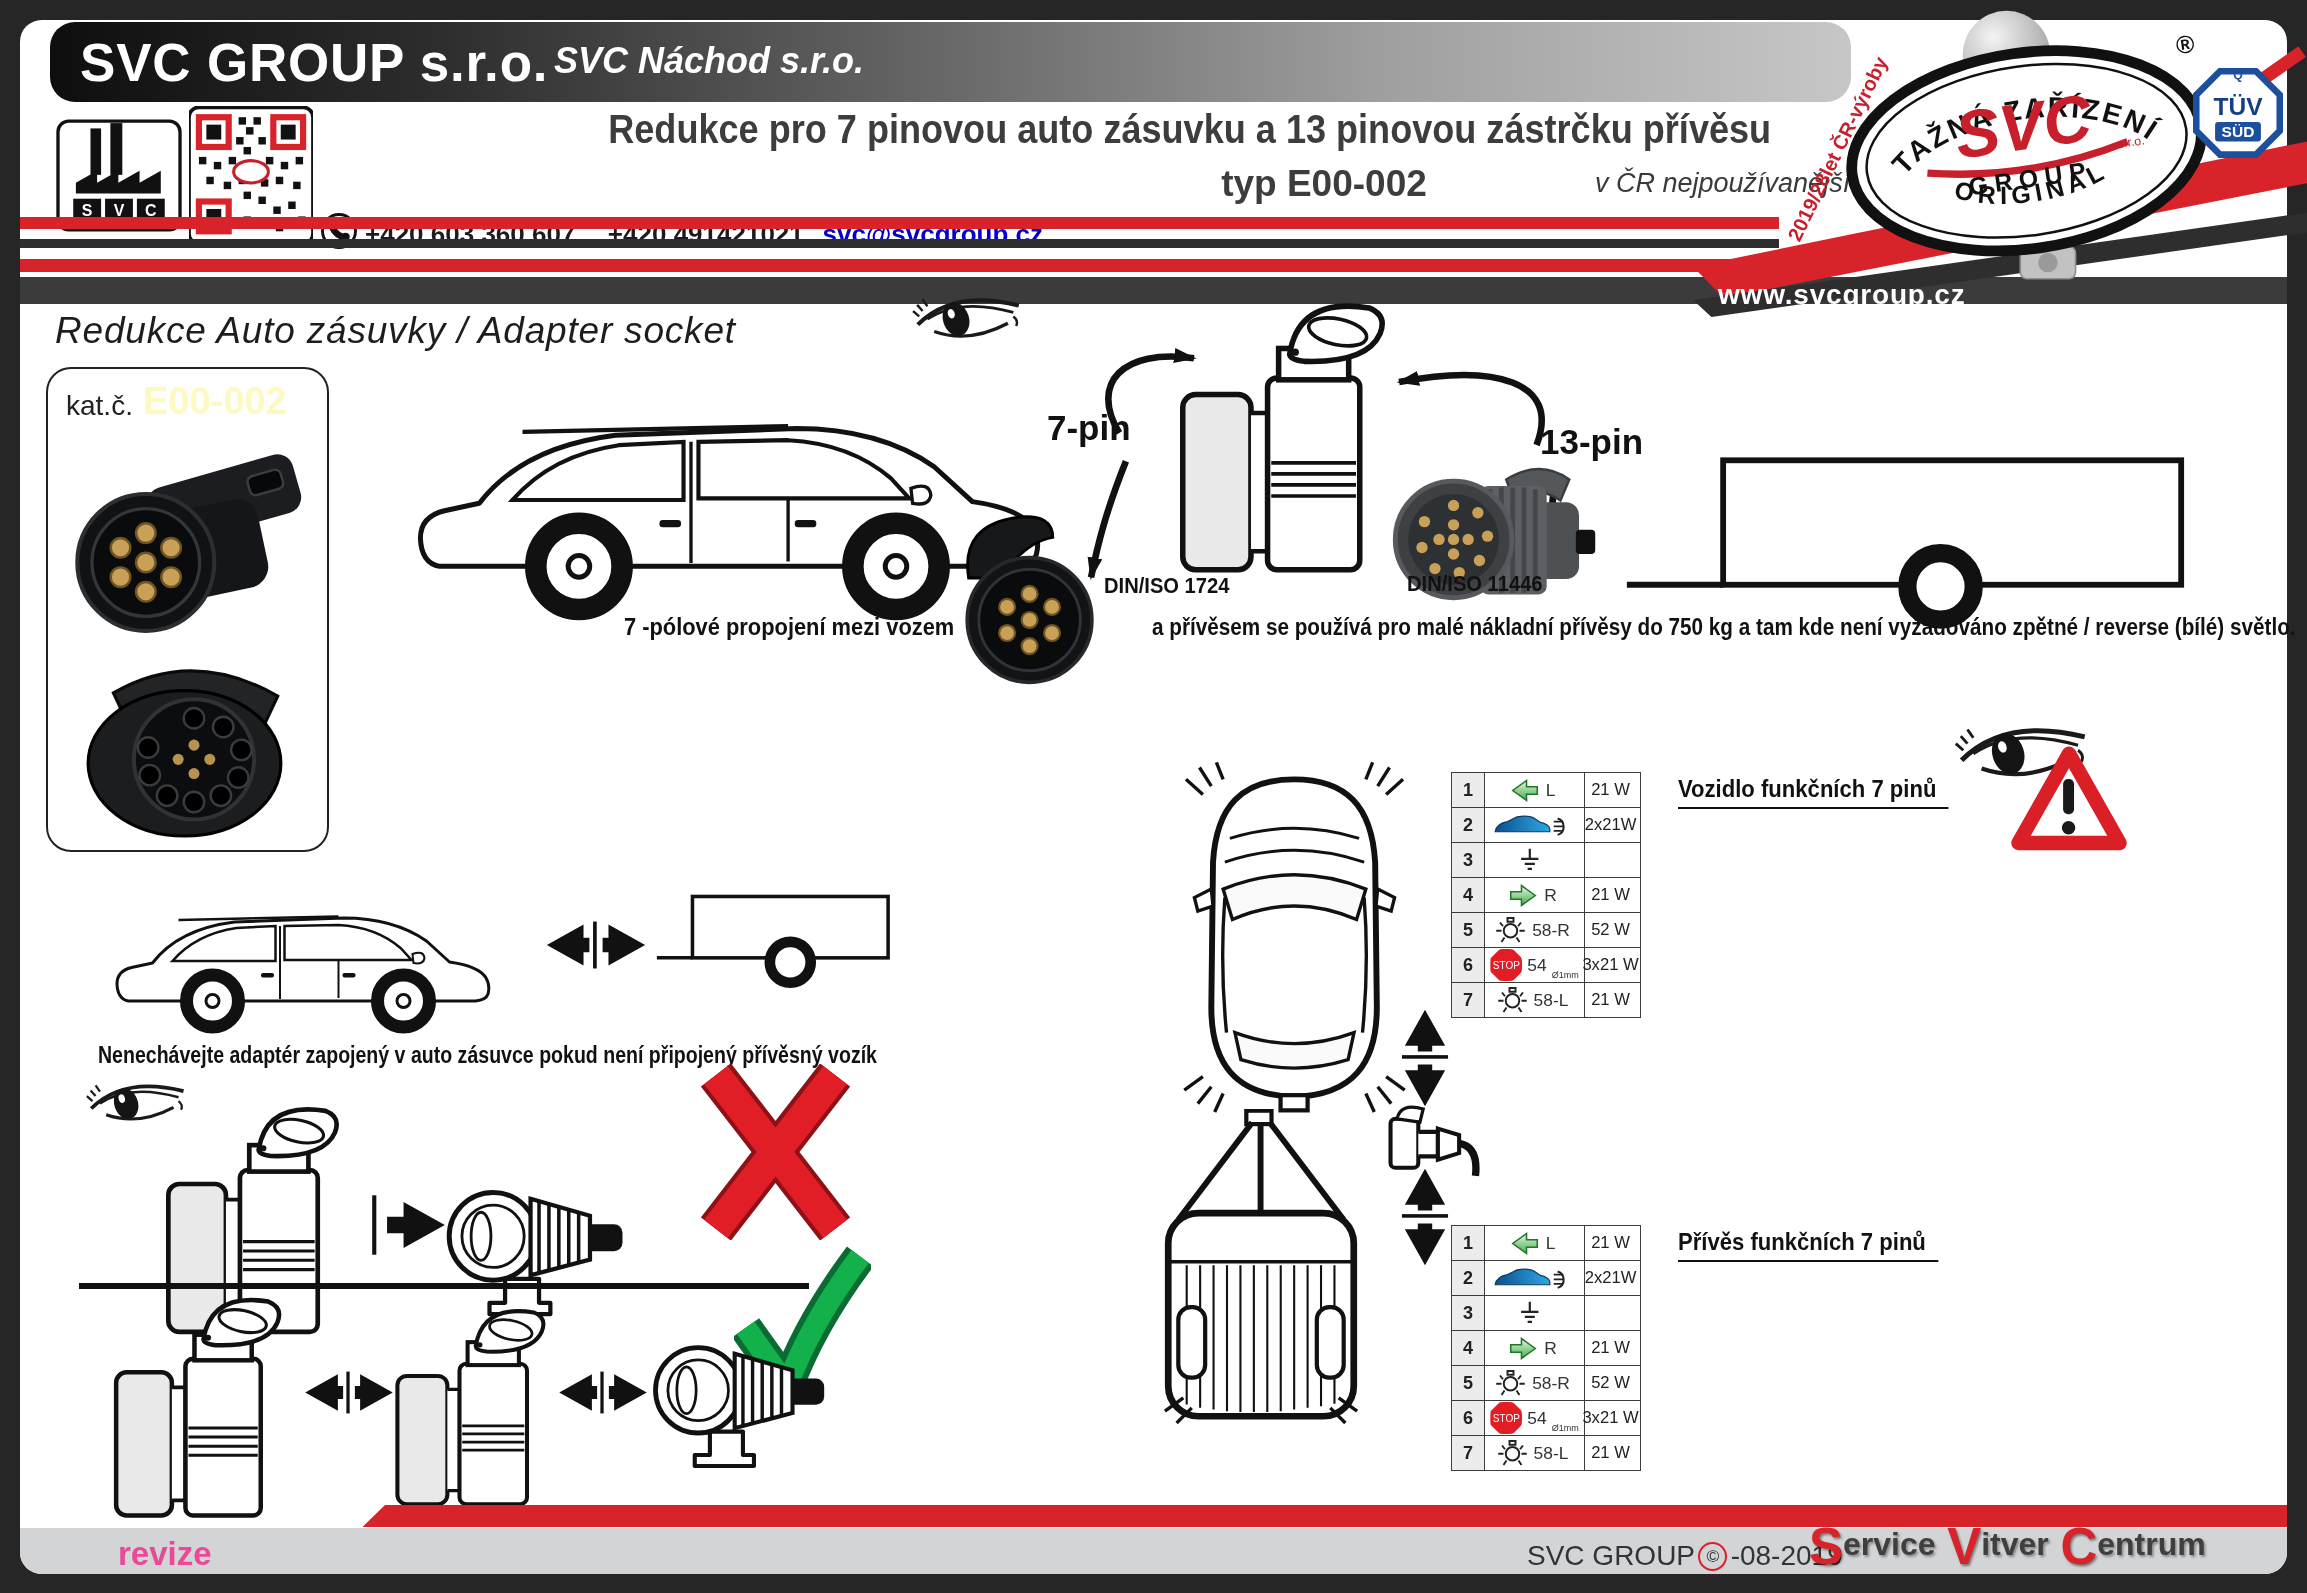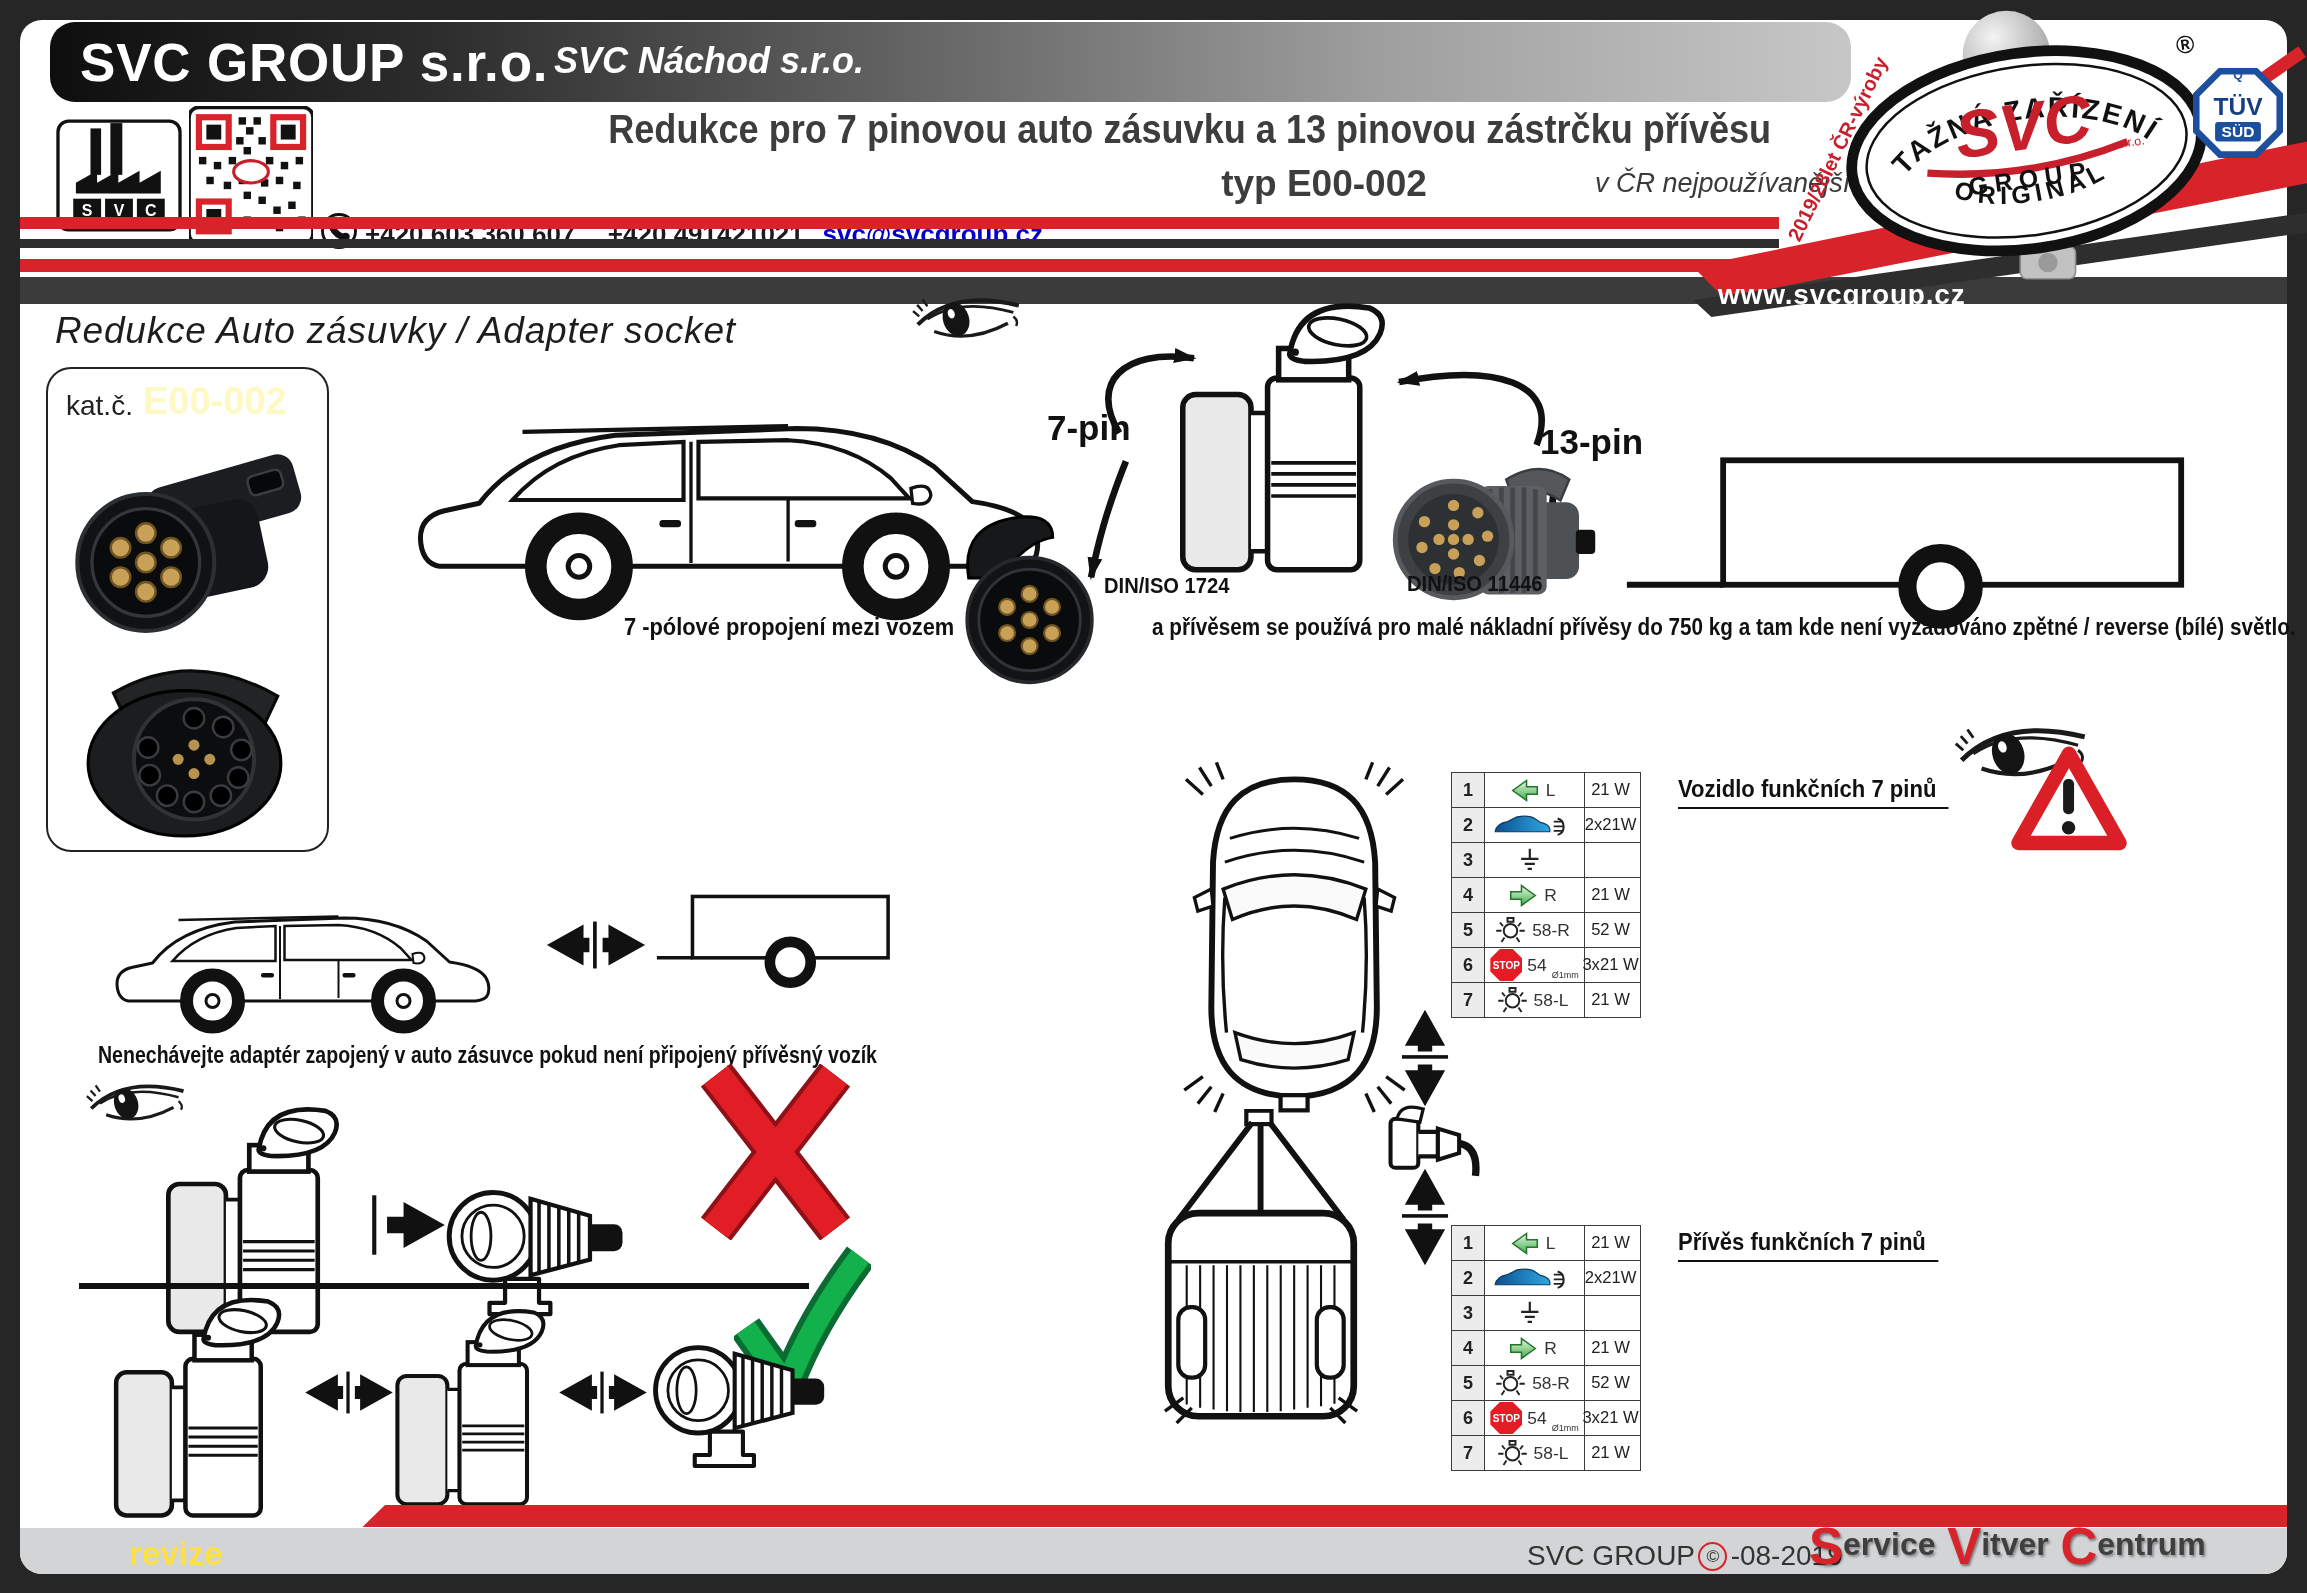--- a/index.html
+++ b/index.html
@@ -98,29 +98,29 @@
   .psub{font-size:9px;color:#333;align-self:flex-end;margin-bottom:2.5px;}
   .prow .ic{display:none;}
   .prow[data-icon="turn-left"] .ic-turn-left{display:block;}
   .prow[data-icon="turn-right"] .ic-turn-right{display:block;}
   .prow[data-icon="tail-fog"] .ic-tail-fog{display:block;}
   .prow[data-icon="ground"] .ic-ground{display:block;}
   .prow[data-icon="lamp"] .ic-lamp{display:block;}
   .prow[data-icon="stop"] .ic-stop{display:flex;}
   .stop-oct{width:32px;height:32px;background:#e21d25;color:#fff;
     clip-path:polygon(30% 0,70% 0,100% 30%,100% 70%,70% 100%,30% 100%,0 70%,0 30%);
-    align-items:center;justify-content:center;font-size:10px;font-weight:bold;flex:none;}
+    align-items:center;justify-content:center;font-size:10px;font-weight:normal;flex:none;border-radius:13px;}
   .pt-title{font-size:24px;font-weight:bold;color:#111;border-bottom:2.5px solid #111;padding:0 13.3px 4.1px 0;white-space:nowrap;transform:scaleX(.92);transform-origin:left;}
   .ptt1{left:1678px;top:775px;}
   .ptt2{left:1678px;top:1228px;}
 
   
   .f-gray{left:20px;top:1528px;width:2267px;height:46px;background:#d3d4d6;border-radius:0 0 21.6px 21.6px;}
   .f-red{left:362px;top:1505px;width:1925px;height:22.4px;background:#d8232a;clip-path:polygon(23px 0,100% 0,100% 100%,0 100%);}
-  .f-revize{left:118px;top:1535px;font-size:33px;font-weight:bold;color:#fde047;margin-left:11px;}
+  .f-revize{left:118px;top:1535px;font-size:33px;font-weight:bold;color:#ec4899;}
   .f-copy{left:1527px;top:1540px;font-size:28px;color:#333;display:flex;align-items:center;}
   .copy-c{border:2.5px solid #d8232a;border-radius:50%;width:25px;height:25px;display:inline-flex;align-items:center;justify-content:center;font-size:17.4px;margin:0 3.3px;color:#333;}
   .f-service{left:1809px;top:1524px;display:flex;align-items:flex-start;gap:11.6px;}
   .svc-word{display:flex;align-items:flex-start;}
   .svc-init{font-size:51px;font-weight:bold;color:#d8232a;line-height:46px;text-shadow:1.7px 1.7px 2.5px rgba(0,0,0,.45);}
   .svc-rest{font-size:32px;font-weight:bold;color:#3f3f3f;margin-top:2px;text-shadow:1.7px 1.7px 2.5px rgba(0,0,0,.35);}
 </style>
 </head>
 <body>
 

